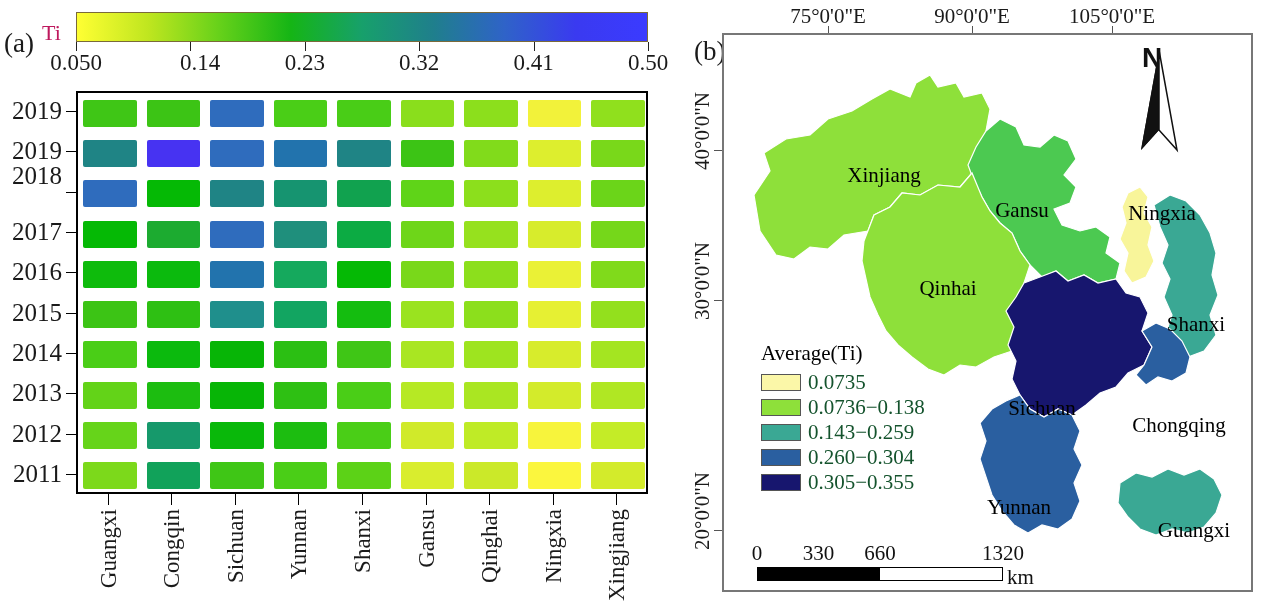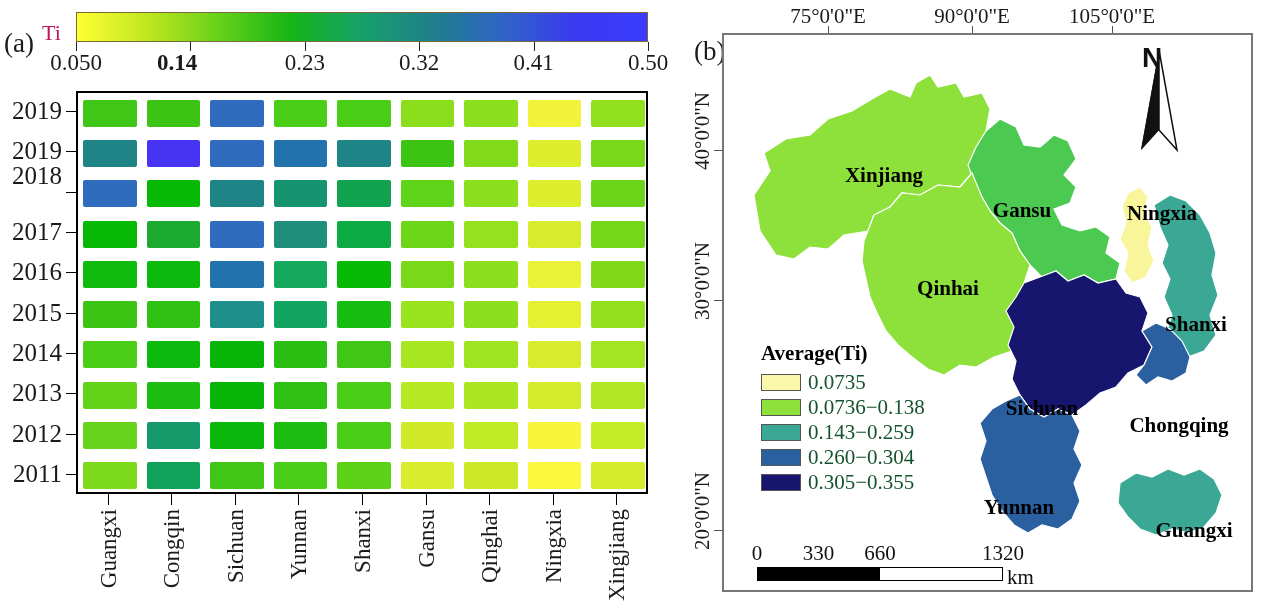--- a/index.html
+++ b/index.html
@@ -46,26 +46,26 @@
           transform:translateX(-50%);white-space:nowrap;}
   .lontick{position:absolute;top:26px;width:1px;height:8px;background:#555;}
   .latlab{position:absolute;left:30px;font-size:21px;color:#1a1a1a;white-space:nowrap;
           writing-mode:vertical-rl;transform:rotate(180deg);}
   .lattick{position:absolute;left:54px;width:8px;height:1px;background:#555;}
 
   #north{position:absolute;left:1137px;top:44px;width:44px;height:112px;}
   #north-letter{position:absolute;left:1142px;top:42px;font-size:28px;font-weight:bold;
                 color:#111;font-family:"Liberation Sans",sans-serif;}
 
-  .prov-label{position:absolute;font-size:21px;font-weight:bold;color:#000;
+  .prov-label{position:absolute;font-size:21px;font-weight:normal;color:#000;
               font-family:"Liberation Serif",serif;white-space:nowrap;
               transform:translate(-50%,-50%);}
 
   #legend{position:absolute;left:761px;top:341px;width:190px;}
-  #legend-title{font-size:21px;font-weight:bold;color:#000;margin-bottom:4px;}
+  #legend-title{font-size:21px;font-weight:normal;color:#000;margin-bottom:4px;}
   .leg-row{display:flex;align-items:center;height:25px;}
   .leg-sw{width:40px;height:17px;border:1px solid #555;box-sizing:border-box;margin-right:7px;}
   .leg-txt{font-size:21px;color:#14532d;white-space:nowrap;}
 
   #scalebar{position:absolute;left:757px;top:541px;width:262px;height:50px;}
   .sb-num{position:absolute;top:0;font-size:21px;color:#111;transform:translateX(-50%);}
   #sb-bar{position:absolute;left:0;top:26px;width:246px;height:14px;
           border:1px solid #000;box-sizing:border-box;display:flex;}
   #sb-fill{height:100%;background:#000;}
   #sb-empty{height:100%;background:#fff;}
@@ -88,21 +88,21 @@
     <div id="cbar-ticks">
         <i style="left: 0px;"></i>
         <i style="left: 114.4px;"></i>
         <i style="left: 228.8px;"></i>
         <i style="left: 343.2px;"></i>
         <i style="left: 457.6px;"></i>
         <i style="left: 572px;"></i>
       </div>
     <div id="cbar-labels">
         <span style="left: 76px;">0.050</span>
-        <span style="left: 177px; font-weight: bold;">0.14</span>
+        <span style="left: 200px;">0.14</span>
         <span style="left: 304.8px;">0.23</span>
         <span style="left: 419.2px;">0.32</span>
         <span style="left: 533.6px;">0.41</span>
         <span style="left: 648px;">0.50</span>
       </div>
 
     <div id="ylabs">
         <div class="ylab" style="top: 111.15px; width: 62px;">2019</div>
         <div class="ylab" style="top: 151.45px; width: 62px;">2019</div>
         <div class="ylab" style="top: 176px; width: 62px;">2018</div>

